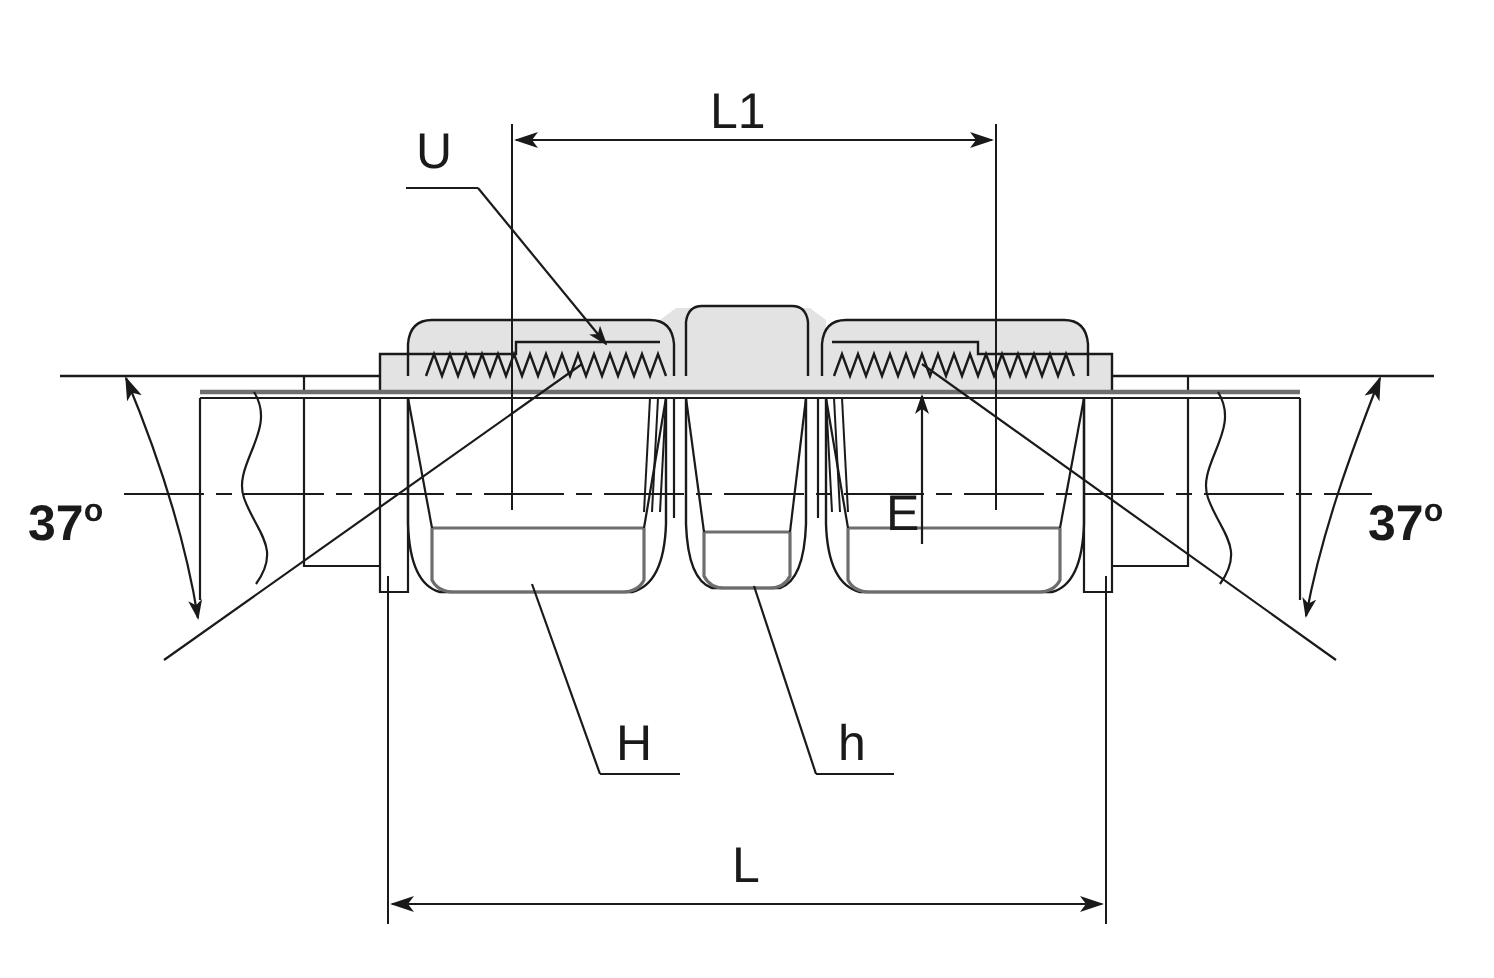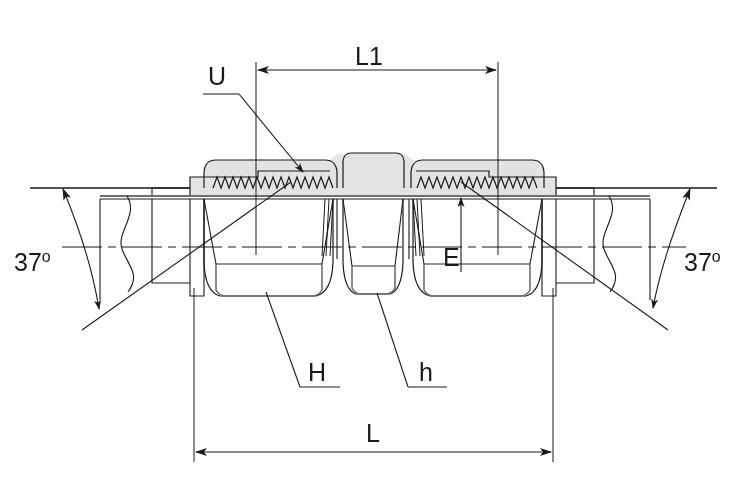--- a/index.html
+++ b/index.html
@@ -33,21 +33,21 @@
     white-space: nowrap;
     line-height: 1;
     user-select: none;
   }
   .lbl-big {
     font-size: 25px;
     font-weight: 400;
   }
   .lbl-angle {
     font-size: 25px;
-    font-weight: 400;
+    font-weight: 700;
   }
   .lbl-angle .deg {
     font-size: 16px;
     vertical-align: super;
     line-height: 0;
   }
 </style>
 </head>
 <body>
 

